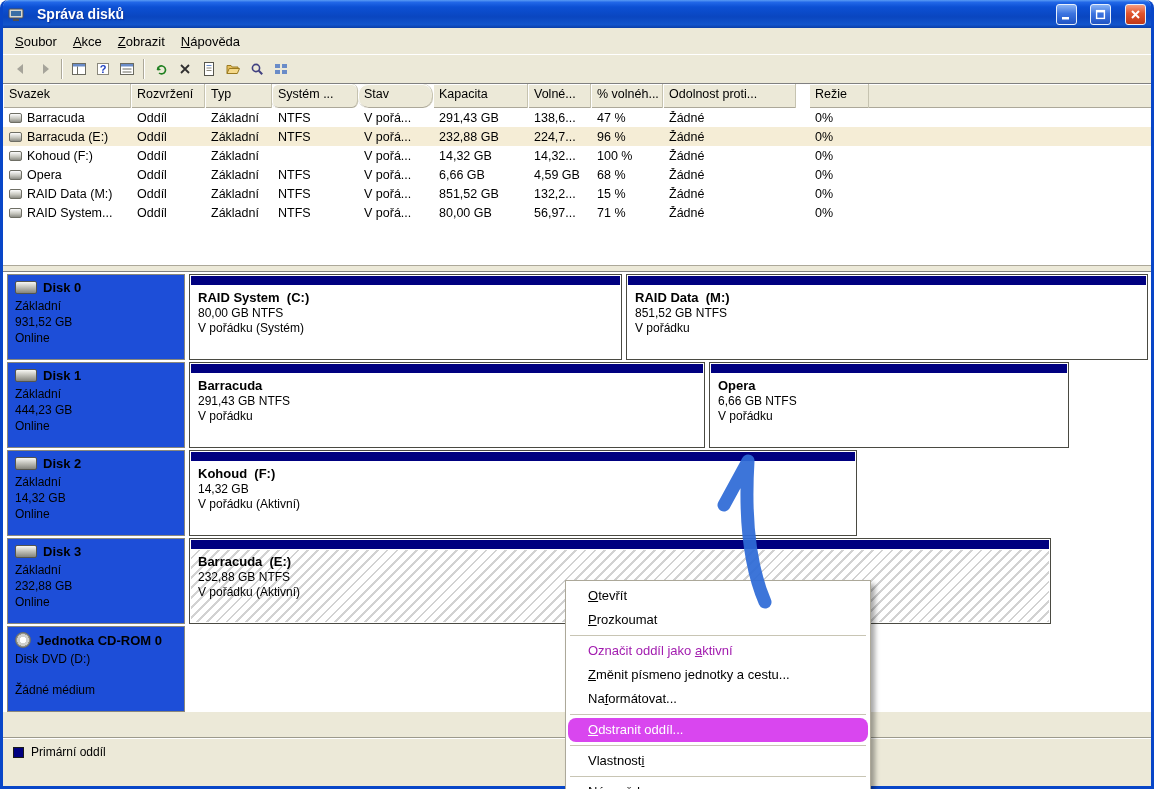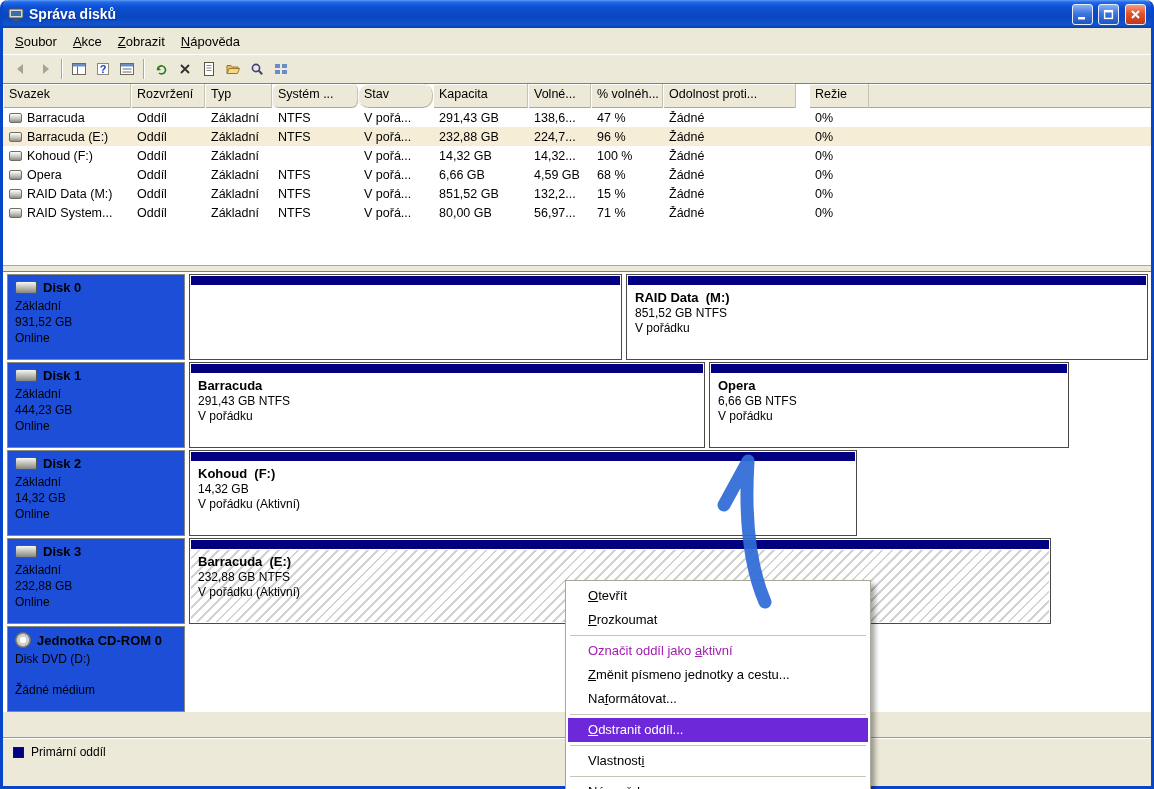--- a/index.html
+++ b/index.html
@@ -5,21 +5,21 @@
   * { margin:0; padding:0; box-sizing:border-box; }
   html,body { width:1154px; height:789px; background:#fff; overflow:hidden;
     font-family:"Liberation Sans","DejaVu Sans",sans-serif; font-size:13px; color:#000; }
   body { position:relative; }
 
   .window { position:absolute; inset:0; display:flex; flex-direction:column;
     background:#ECE9D8; border-left:3px solid #0846C8; border-right:3px solid #0846C8;
     border-bottom:3px solid #0846C8; border-radius:8px 8px 0 0; }
 
   
-  .titlebar { height:28px; flex:none; display:flex; align-items:center; gap:5px;
+  .titlebar { height:28px; flex:none; display:flex; align-items:center; gap:13px;
     padding:0 5px; border-radius:6px 6px 0 0; color:#fff; font-weight:bold; font-size:14px;
     text-shadow:1px 1px 1px #08309A;
     background:linear-gradient(180deg,#5A9CF4 0%,#2268E8 8%,#0C50D4 25%,#0A46C0 60%,#1254CC 88%,#0A3EA8 100%); }
   .title-text { flex:1; }
   .winbtn { width:21px; height:21px; flex:none; border-radius:3px; border:1px solid #E8F0FC;
     display:flex; align-items:center; justify-content:center;
     background:linear-gradient(180deg,#8AB4F4 0%,#3C74E0 45%,#2054C4 100%); }
   .winbtn.close { background:linear-gradient(180deg,#F49C80 0%,#E0542C 45%,#C03818 100%); margin-left:1px; }
 
   
@@ -77,21 +77,21 @@
   .status-divider { margin-top:25px; height:2px; border-top:1px solid #9C9A8C; border-bottom:1px solid #FFF; }
   .legend-row { display:flex; align-items:center; gap:7px; padding:6px 0 0 10px; font-size:12px; }
   .swatch { width:11px; height:11px; flex:none; background:#000080; border:1px solid #1A1A1A; }
 
   
   .context-menu { position:absolute; left:565px; top:580px; width:306px; z-index:40;
     background:#fff; border:1px solid #ACA899; box-shadow:4px 4px 5px rgba(0,0,0,0.35);
     padding:3px 2px; font-size:13px; }
   .mi { height:24px; line-height:24px; padding-left:20px; white-space:nowrap; cursor:default; }
   .mi.disabled { color:#a21caf; }
-  .mi.selected { background:#6d28d9; color:#fff; }
+  .mi.selected { background:#d946ef; color:#fff;border-radius:8px; }
   .msep { border-top:1px solid #C8C5B4; margin:3px 2px; }
 
   
   .annotation { position:absolute; left:700px; top:448px; z-index:50; pointer-events:none; }
 </style>
 </head>
 <body>
 
 <div class="window">
 
@@ -324,20 +324,25 @@
             <span class="disk-icon"></span>
             <span>Disk 0</span>
           </div>
         <div class="dline">Základní</div>
         <div class="dline">931,52 GB</div>
         <div class="dline">Online</div>
       </div>
       <div class="parts">
         <div class="part" style="width:433px">
           <div class="pbar"></div>
+          <div class="pbody">
+            <div class="ptitle">RAID System  (C:)</div>
+            <div class="pline">80,00 GB NTFS</div>
+            <div class="pline">V pořádku (Systém)</div>
+          </div>
         </div>
         <div class="part" style="width:522px">
           <div class="pbar"></div>
           <div class="pbody">
             <div class="ptitle">RAID Data  (M:)</div>
             <div class="pline">851,52 GB NTFS</div>
             <div class="pline">V pořádku</div>
           </div>
         </div>
       </div>

